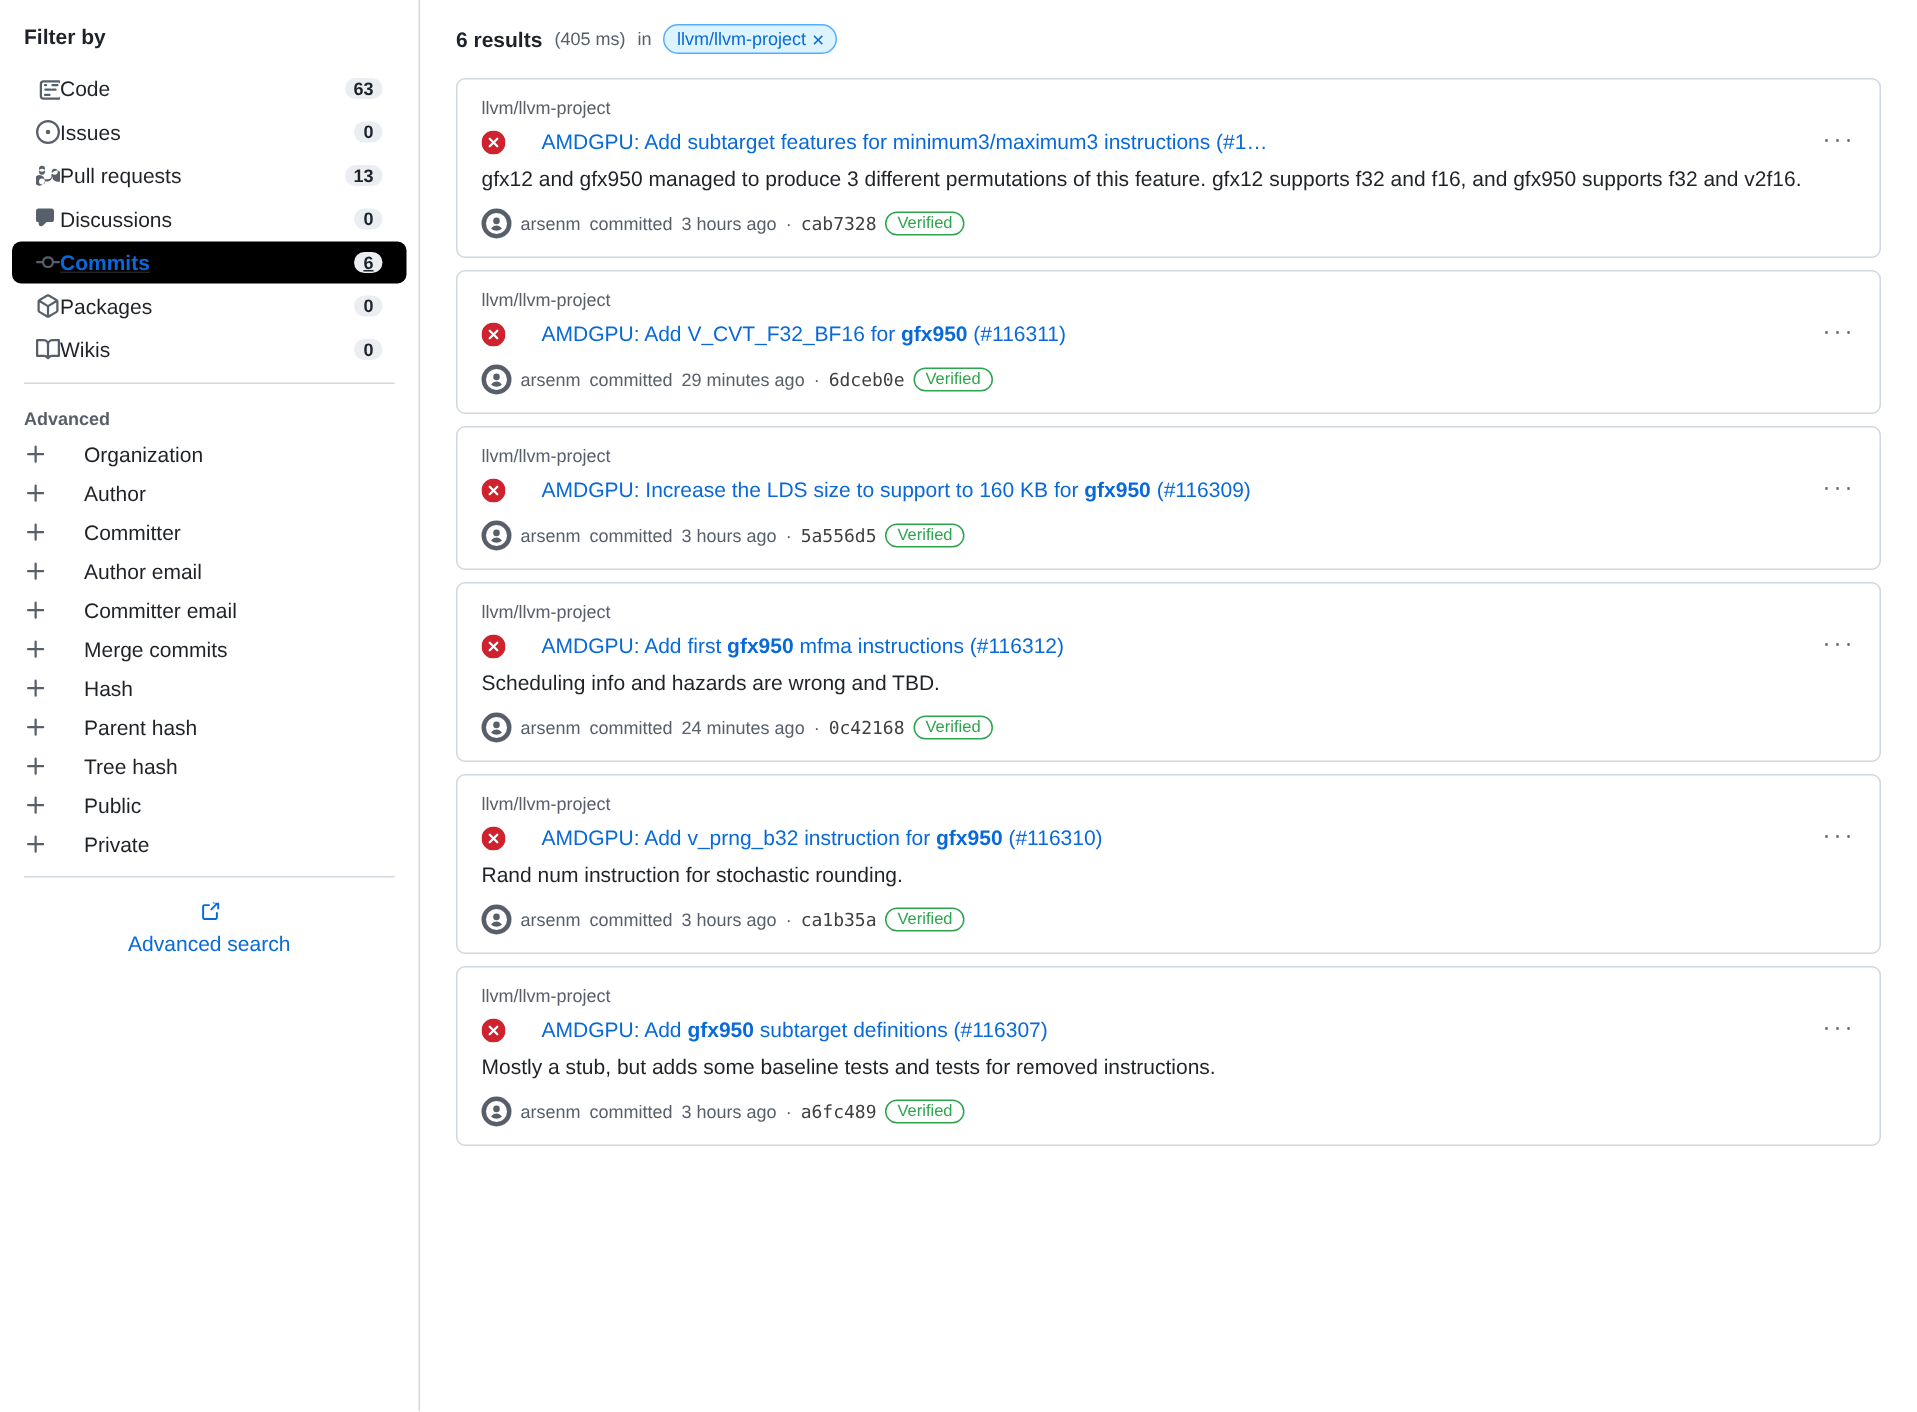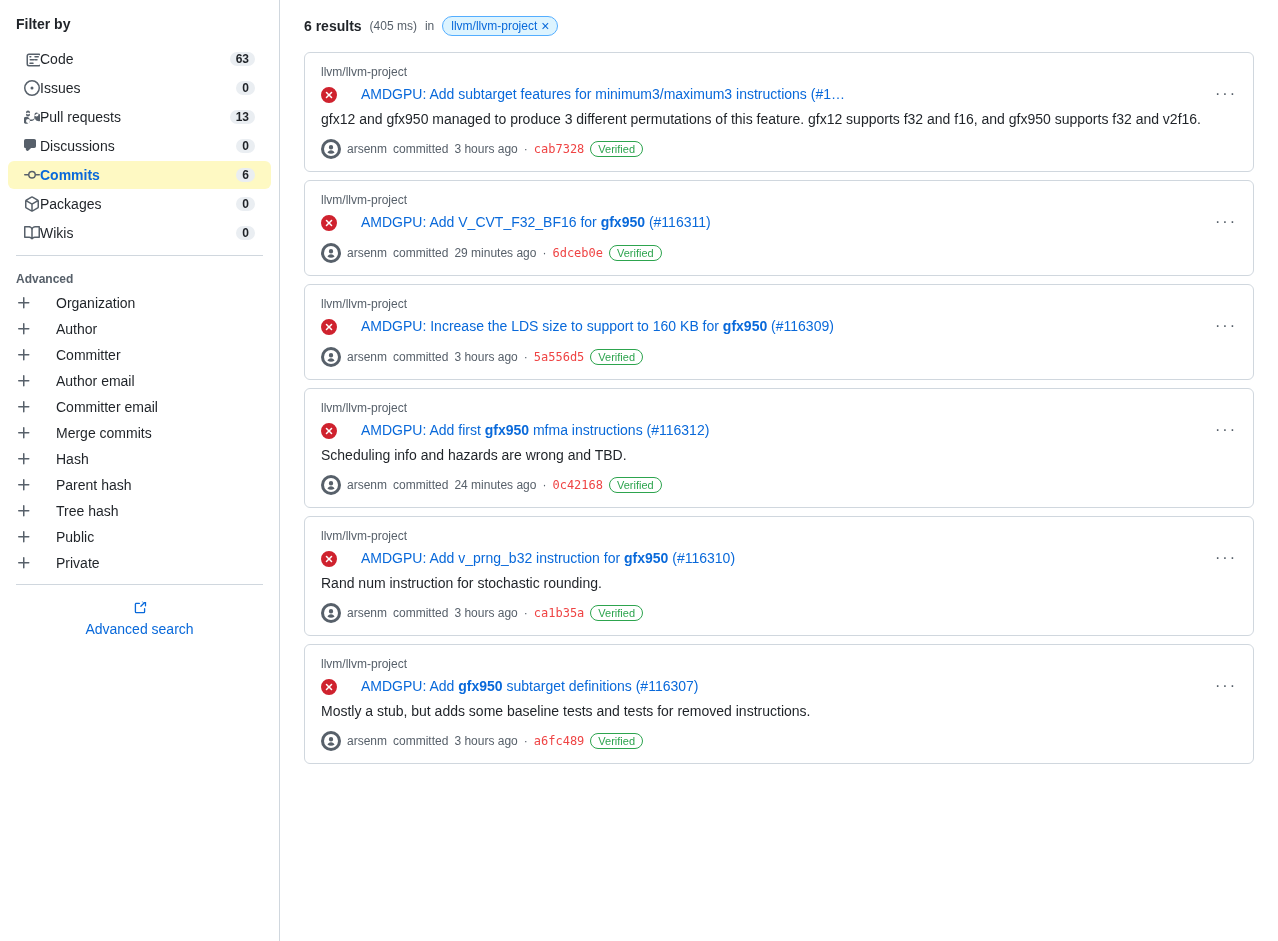--- a/index.html
+++ b/index.html
@@ -2,21 +2,21 @@
 <html><head>
   <meta charset="utf-8">
   <style>
     * { box-sizing: border-box; margin: 0; padding: 0; }
     body { font-family: -apple-system, BlinkMacSystemFont, "Segoe UI", Helvetica, Arial, sans-serif; font-size: 14px; color: #1f2328; background: #fff; display: flex; min-height: 941px; }
 
     
     .sidebar { width: 280px; min-width: 280px; padding: 16px 0; border-right: 1px solid #d0d7de; }
     .sidebar-title { font-size: 14px; font-weight: 600; padding: 0 16px 12px 16px; color: #1f2328; }
     .sidebar-item { display: flex; align-items: center; justify-content: space-between; padding: 6px 16px; cursor: pointer; border-radius: 6px; margin: 1px 8px; }
-    .sidebar-item.active { background: #fef9c3; }
+    .sidebar-item.active { background: #000000; text-decoration: underline; }
     .sidebar-item-left { display: flex; align-items: center; gap: 0; justify-content: center; }
     .sidebar-item-label { font-size: 14px; color: #1f2328; }
     .sidebar-item.active .sidebar-item-label { font-weight: 600; color: #0969da; }
     .sidebar-badge { background: #eaeef2; border-radius: 20px; padding: 0 6px; font-size: 12px; font-weight: 600; color: #1f2328; margin-left: 28px; }
     .sidebar-icon { width: 16px; height: 16px; display: flex; align-items: center; justify-content: center; color: #57606a; flex-shrink: 0; }
     .sidebar-icon svg { width: 16px; height: 16px; fill: currentColor; }
 
     .sidebar-divider { height: 1px; background: #d0d7de; margin: 8px 16px; }
     .sidebar-section-title { font-size: 12px; font-weight: 600; color: #57606a; padding: 8px 16px 4px 16px; text-transform: none; }
 
@@ -39,21 +39,21 @@
     .commit-card { border: 1px solid #d0d7de; border-radius: 6px; padding: 12px 16px; margin-bottom: 8px; }
     .commit-repo { font-size: 12px; color: #57606a; margin-bottom: 6px; }
     .commit-title-row { display: flex; align-items: center; gap: 24px; margin-bottom: 8px; }
     .commit-status-icon { flex-shrink: 0; margin-top: 1px; }
     .commit-title { font-size: 14px; color: #0969da; cursor: pointer; flex: 1; }
     .commit-title .bold { font-weight: 600; }
     .commit-dots { color: #57606a; font-size: 16px; letter-spacing: 2px; cursor: pointer; }
     .commit-description { font-size: 14px; color: #1f2328; margin-bottom: 8px; }
     .commit-meta { display: flex; align-items: center; gap: 6px; font-size: 12px; color: #57606a; margin-top: 12px; }
     .commit-avatar { width: 20px; height: 20px; border-radius: 50%; background: #57606a; display: inline-block; overflow: hidden; }
-    .commit-hash { color: #ef4444; font-family: monospace; }
+    .commit-hash { color: #404040; font-family: monospace; }
     .verified-badge { display: inline-flex; align-items: center; border: 1px solid #2da44e; border-radius: 20px; padding: 1px 7px; font-size: 11px; color: #2da44e; font-weight: 500; }
 
     .fail-icon { width: 16px; height: 16px; color: #cf222e; }
 
     
     svg { fill: currentColor; }
   </style>
 </head>
 <body>
 

